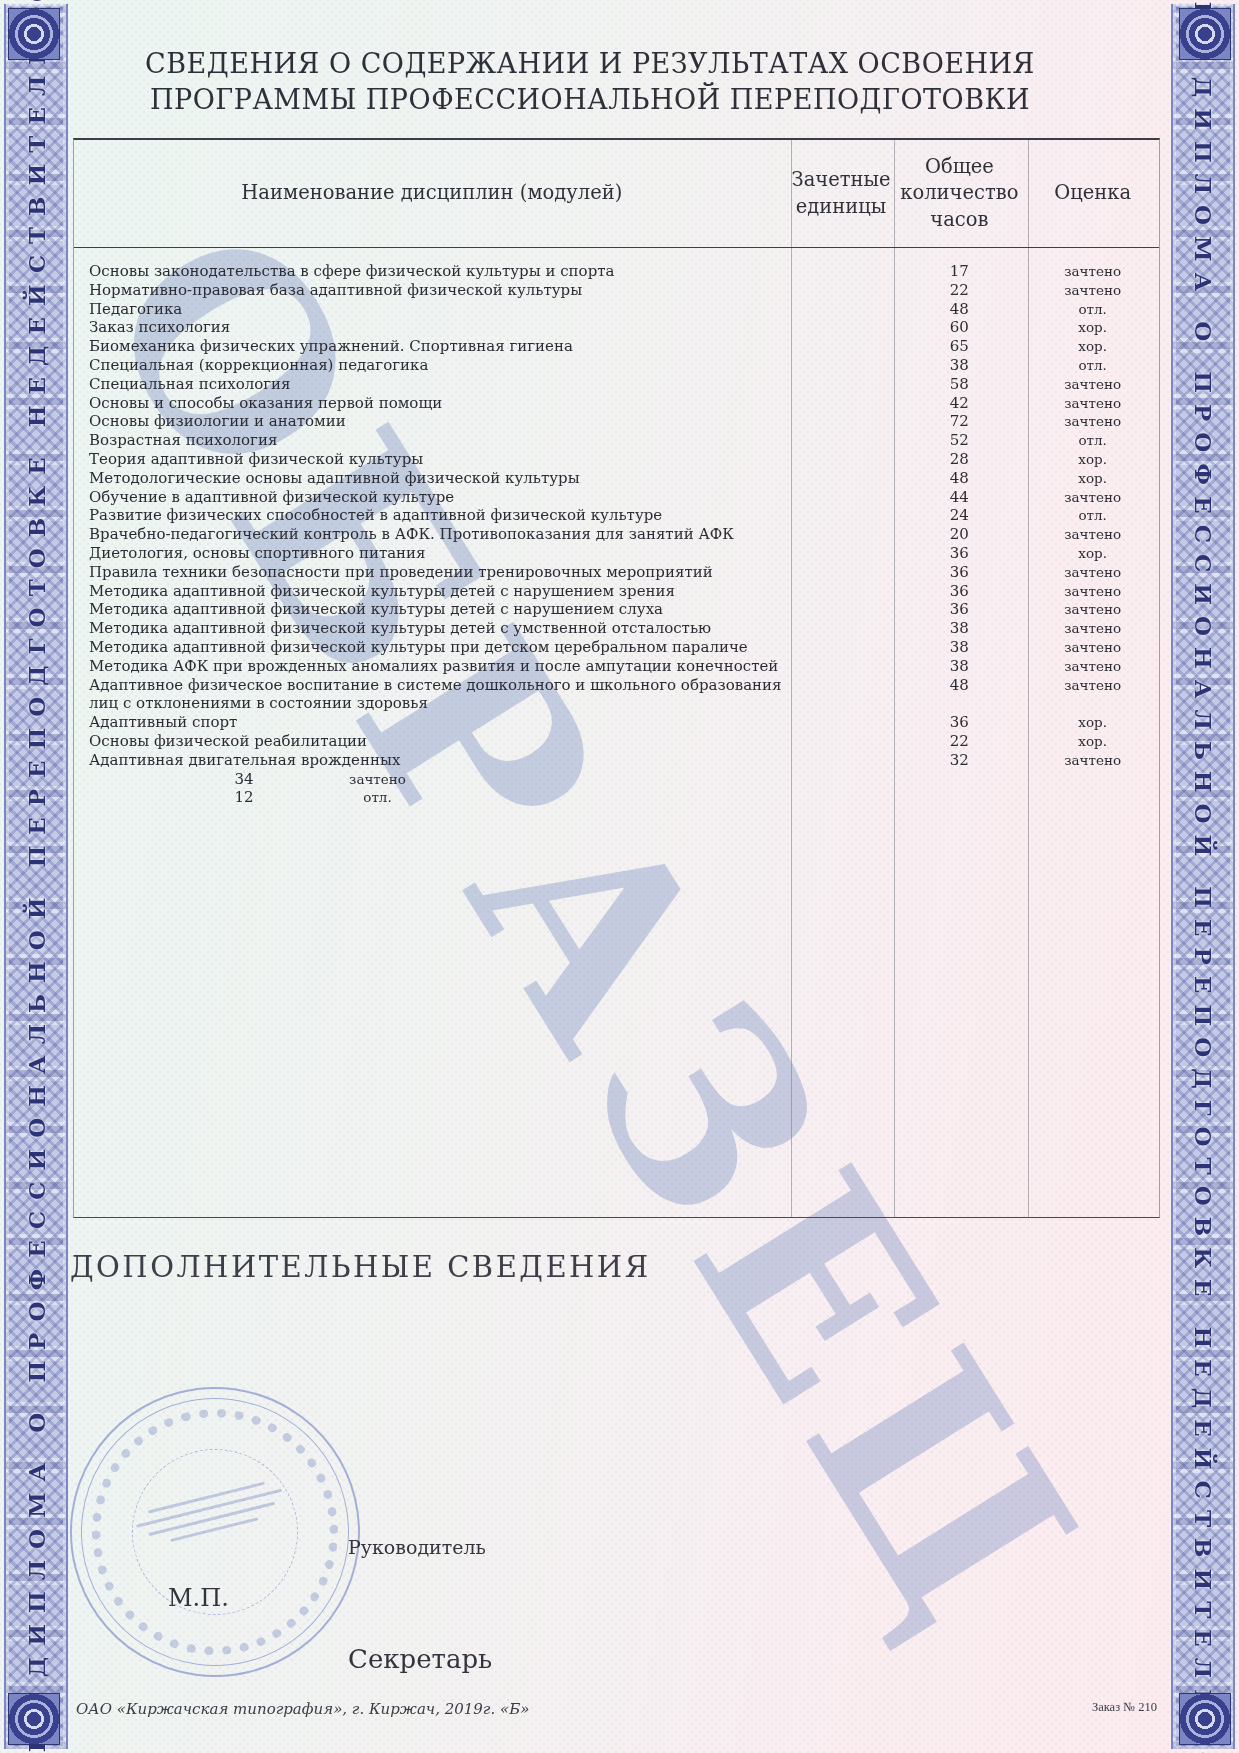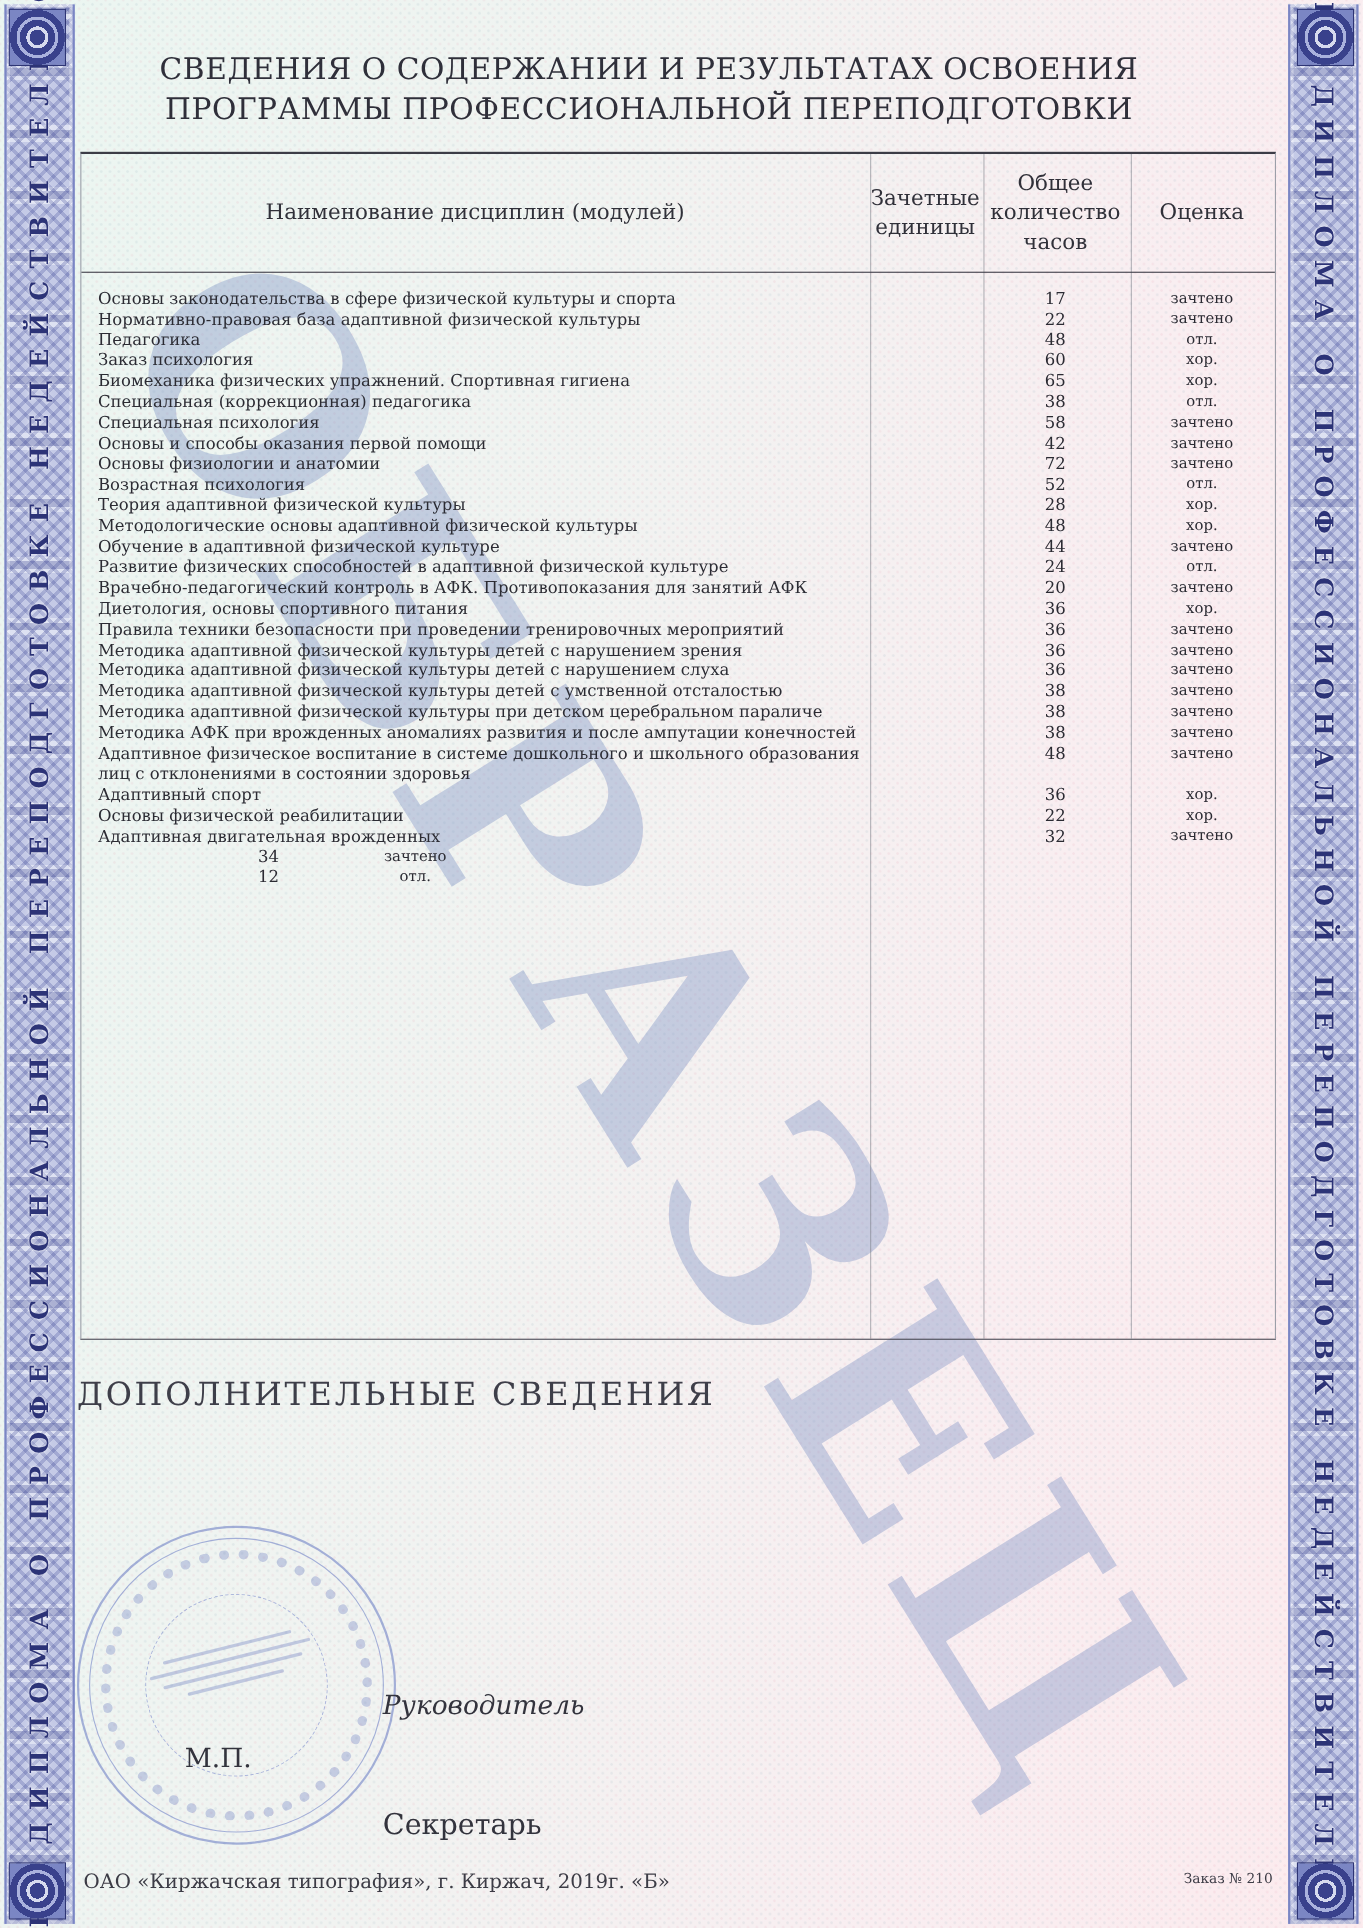--- a/index.html
+++ b/index.html
@@ -97,27 +97,27 @@
   }
   .stamp .ring1{position:absolute;inset:0;border:2.5px solid #7586c8;border-radius:50%;}
   .stamp .ring2{position:absolute;inset:11px;border:1.5px solid #7586c8;border-radius:50%;}
   .stamp .ringtext{position:absolute;inset:22px;border:9px dotted rgba(96,114,188,.5);border-radius:50%;}
   .stamp .ring3{position:absolute;inset:62px;border:1px dashed #8694d0;border-radius:50%;}
   .stamp .ctr{position:absolute;left:0;right:0;top:108px;display:flex;flex-direction:column;align-items:center;gap:8px;}
   .stamp .ctr i{display:block;height:3px;border-radius:2px;background:rgba(96,114,188,.55);}
   .stamp .l1{width:120px;} .stamp .l2{width:150px;} .stamp .l3{width:130px;} .stamp .l4{width:90px;}
 
   
-  .sig-head{position:absolute;left:348px;top:1536px;font-size:24px;color:#33333d;z-index:2;font-style:italic;}
+  .sig-head{position:absolute;left:348px;top:1536px;font-size:19px;color:#33333d;z-index:2;}
   .sig-mp{position:absolute;left:168px;top:1584px;font-size:24px;color:#33333d;z-index:2;}
   .sig-sec{position:absolute;left:348px;top:1644px;font-size:26px;color:#33333d;z-index:2;}
 
   
-  .footer-left{position:absolute;left:76px;top:1700px;font-size:18px;color:#3c3c46;z-index:2;}
-  .footer-right{position:absolute;right:82px;top:1700px;font-size:12.5px;color:#3c3c46;z-index:2;}
+  .footer-left{position:absolute;left:76px;top:1700px;font-size:15px;color:#3c3c46;z-index:2;font-style:italic;}
+  .footer-right{position:absolute;right:82px;top:1700px;font-size:12.5px;color:#3c3c46;z-index:2;font-family:Liberation Serif, serif;}
 </style>
 </head>
 <body>
 
 <div class="page">
 
   <div class="band band-left">
     <span class="band-text">БЕЗ ДИПЛОМА О ПРОФЕССИОНАЛЬНОЙ ПЕРЕПОДГОТОВКЕ НЕДЕЙСТВИТЕЛЬНО</span>
   </div>
   <div class="band band-right">

